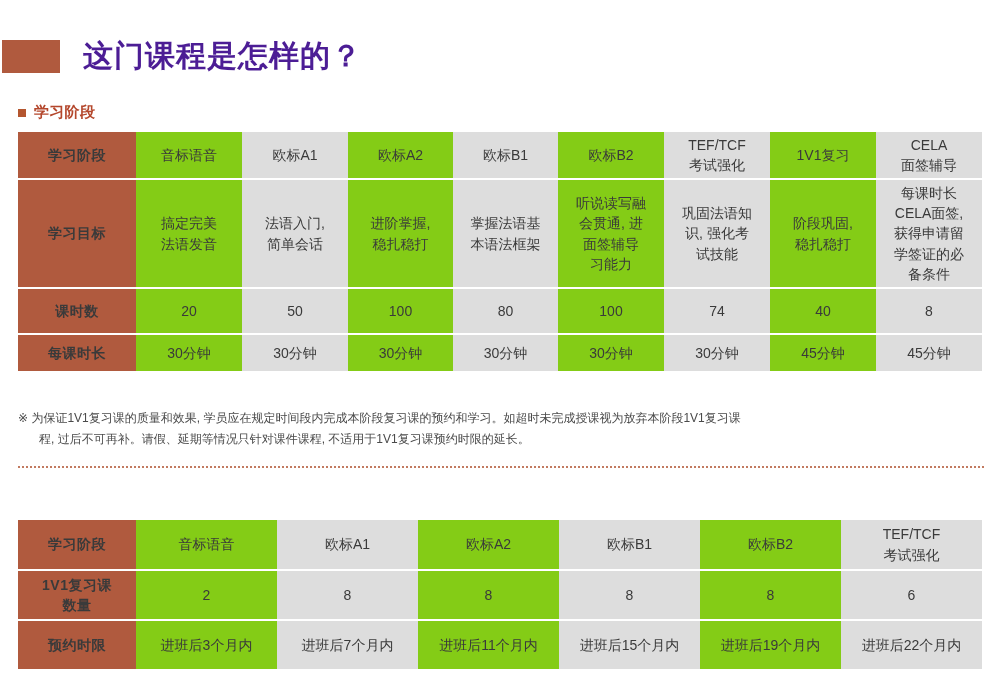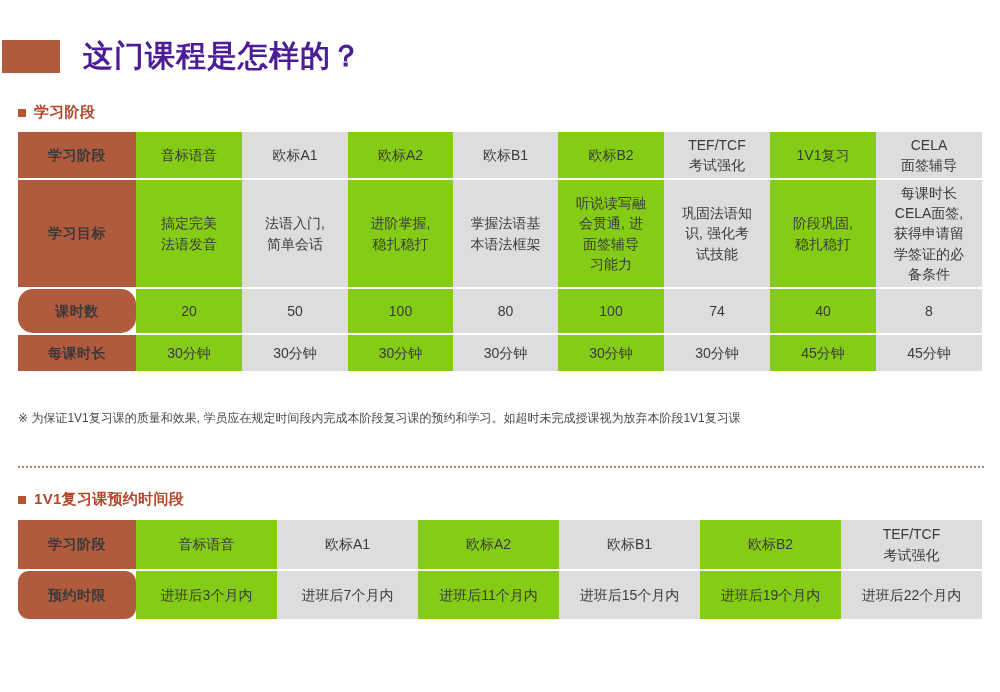--- a/index.html
+++ b/index.html
@@ -173,21 +173,21 @@
         <td class="c-dark cell-top cell-left-txt">
           <div>每课时长</div>
           <div>CELA面签,</div>
           <div>获得申请留</div>
           <div>学签证的必</div>
           <div>备条件</div>
         </td>
       </tr>
 
       <tr>
-        <td class="rowhead" style="height:44px;border-radius:15px;">课时数</td>
+        <td class="rowhead" style="height:44px;">课时数</td>
         <td class="c-light cell-pad">20</td>
         <td class="c-dark cell-pad">50</td>
         <td class="c-light cell-pad">100</td>
         <td class="c-dark cell-pad">80</td>
         <td class="c-light cell-pad">100</td>
         <td class="c-dark cell-pad">74</td>
         <td class="c-light cell-pad">40</td>
         <td class="c-dark cell-pad">8</td>
       </tr>
 
@@ -200,28 +200,25 @@
         <td class="c-light cell-pad">30分钟</td>
         <td class="c-dark cell-pad">30分钟</td>
         <td class="c-light cell-pad">45分钟</td>
         <td class="c-dark cell-pad">45分钟</td>
       </tr>
     </tbody>
   </table>
 
   <div class="footnote">
     <span class="fn-line"><span>※</span>&nbsp;<span>为保证1V1复习课的质量和效果, 学员应在规定时间段内完成本阶段复习课的预约和学习。如超时未完成授课视为放弃本阶段1V1复习课</span></span>
+    <span class="fn-line l2">程, 过后不可再补。请假、延期等情况只针对课件课程, 不适用于1V1复习课预约时限的延长。</span>
   </div>
 
   <div class="divider"></div>
 
-  <div class="section-head" style="top:490px;">
-    <span class="sec-bullet"></span>
-    <span class="sec-label">1V1复习课预约时间段</span>
-  </div>
 
   <table class="tbl" id="tbl2" style="top:518px; width:964px;">
     <colgroup>
       <col style="width:118px">
       <col style="width:141px">
         <col style="width:141px">
         <col style="width:141px">
       <col style="width:141px">
         <col style="width:141px">
         <col style="width:141px">
@@ -233,23 +230,35 @@
         <td class="c-dark cell-pad"><span>欧标A1</span></td>
         <td class="c-light cell-pad"><span>欧标A2</span></td>
         <td class="c-dark cell-pad"><span>欧标B1</span></td>
         <td class="c-light cell-pad"><span>欧标B2</span></td>
         <td class="c-dark cell-pad">
           <div>TEF/TCF</div>
           <div>考试强化</div>
         </td>
       </tr>
 
-
-      <tr>
-        <td class="rowhead" style="height:48px;border-radius:11px;">预约时限</td>
+      <tr>
+        <td class="rowhead" style="height:48px;">
+          <div>1V1复习课</div>
+          <div>数量</div>
+        </td>
+        <td class="c-light cell-pad">2</td>
+        <td class="c-dark cell-pad">8</td>
+        <td class="c-light cell-pad">8</td>
+        <td class="c-dark cell-pad">8</td>
+        <td class="c-light cell-pad">8</td>
+        <td class="c-dark cell-pad">6</td>
+      </tr>
+
+      <tr>
+        <td class="rowhead" style="height:48px;">预约时限</td>
         <td class="c-light cell-pad">进班后3个月内</td>
         <td class="c-dark cell-pad">进班后7个月内</td>
         <td class="c-light cell-pad">进班后11个月内</td>
         <td class="c-dark cell-pad">进班后15个月内</td>
         <td class="c-light cell-pad">进班后19个月内</td>
         <td class="c-dark cell-pad">进班后22个月内</td>
       </tr>
     </tbody>
   </table>
 

